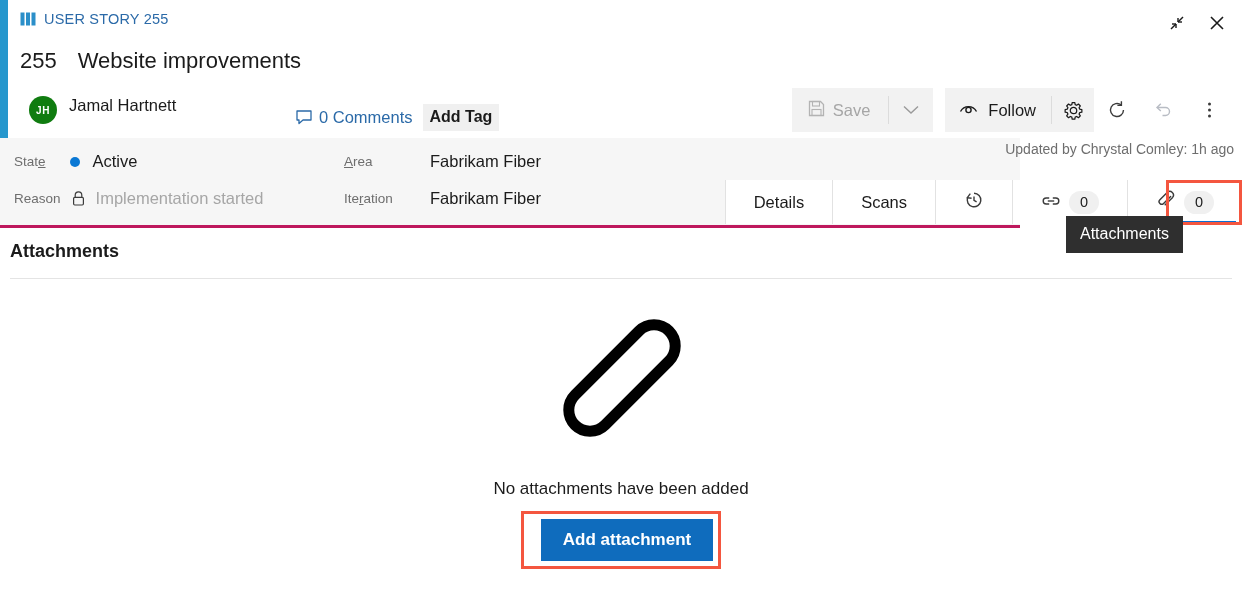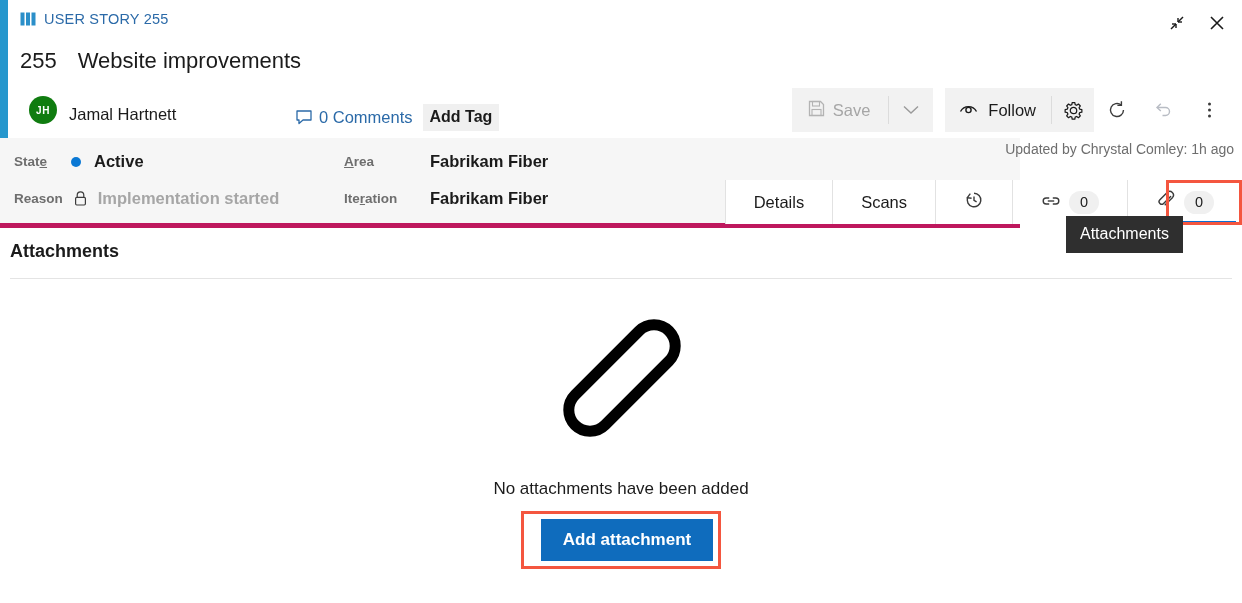--- a/index.html
+++ b/index.html
@@ -39,21 +39,21 @@
   .title-row {
     position: absolute; left: 20px; top: 48px;
     display: flex; align-items: baseline; gap: 21px;
   }
   .wi-id { font-size: 22px; color: #1b1b1b; font-weight: 400; }
   .wi-title { font-size: 22px; color: #1b1b1b; font-weight: 400; }
 
   
   .assignee-row {
     position: absolute; left: 29px; top: 96px;
-    display: flex; align-items: flex-end; gap: 12px;
+    display: flex; align-items: flex-start; gap: 12px;
   }
   .avatar {
     width: 28px; height: 28px; border-radius: 50%;
     background: #107c10; color: #fff;
     display: flex; align-items: center; justify-content: center;
     font-size: 10px; font-weight: 600; letter-spacing: .5px;
   }
   .assignee-name { font-size: 16.5px; color: #1b1b1b; }
 
   
@@ -85,21 +85,21 @@
   }
   .tb-gear { width: 42px; height: 44px; display:flex; align-items:center; justify-content:center; cursor:pointer; }
   .tb-plain {
     width: 46px; height: 44px; display: flex; align-items: center; justify-content: center;
     cursor: pointer; background: transparent;
   }
 
   
   .field-strip {
     position: absolute; left: 0; top: 138px; width: 1020px; height: 90px;
-    background: #f6f6f6; border-bottom: 5px solid #be185d; font-weight: bold;
+    background: #f6f6f6; border-bottom: 3px solid #be185d;
   }
   .fld { position: absolute; display: flex; align-items: center; }
   .fld-label { font-size: 13.5px; color: #6e6e6e; }
   .fld-label u { text-decoration: underline; }
   .state-dot { width: 10px; height: 10px; border-radius: 50%; background: #0a78d4; }
   .fld-value { font-size: 16.5px; color: #1b1b1b; }
   .fld-value.muted { color: #a6a6a6; }
   .lock-icon { width: 13px; height: 15px; display: block; }
 
   .updated-by {

